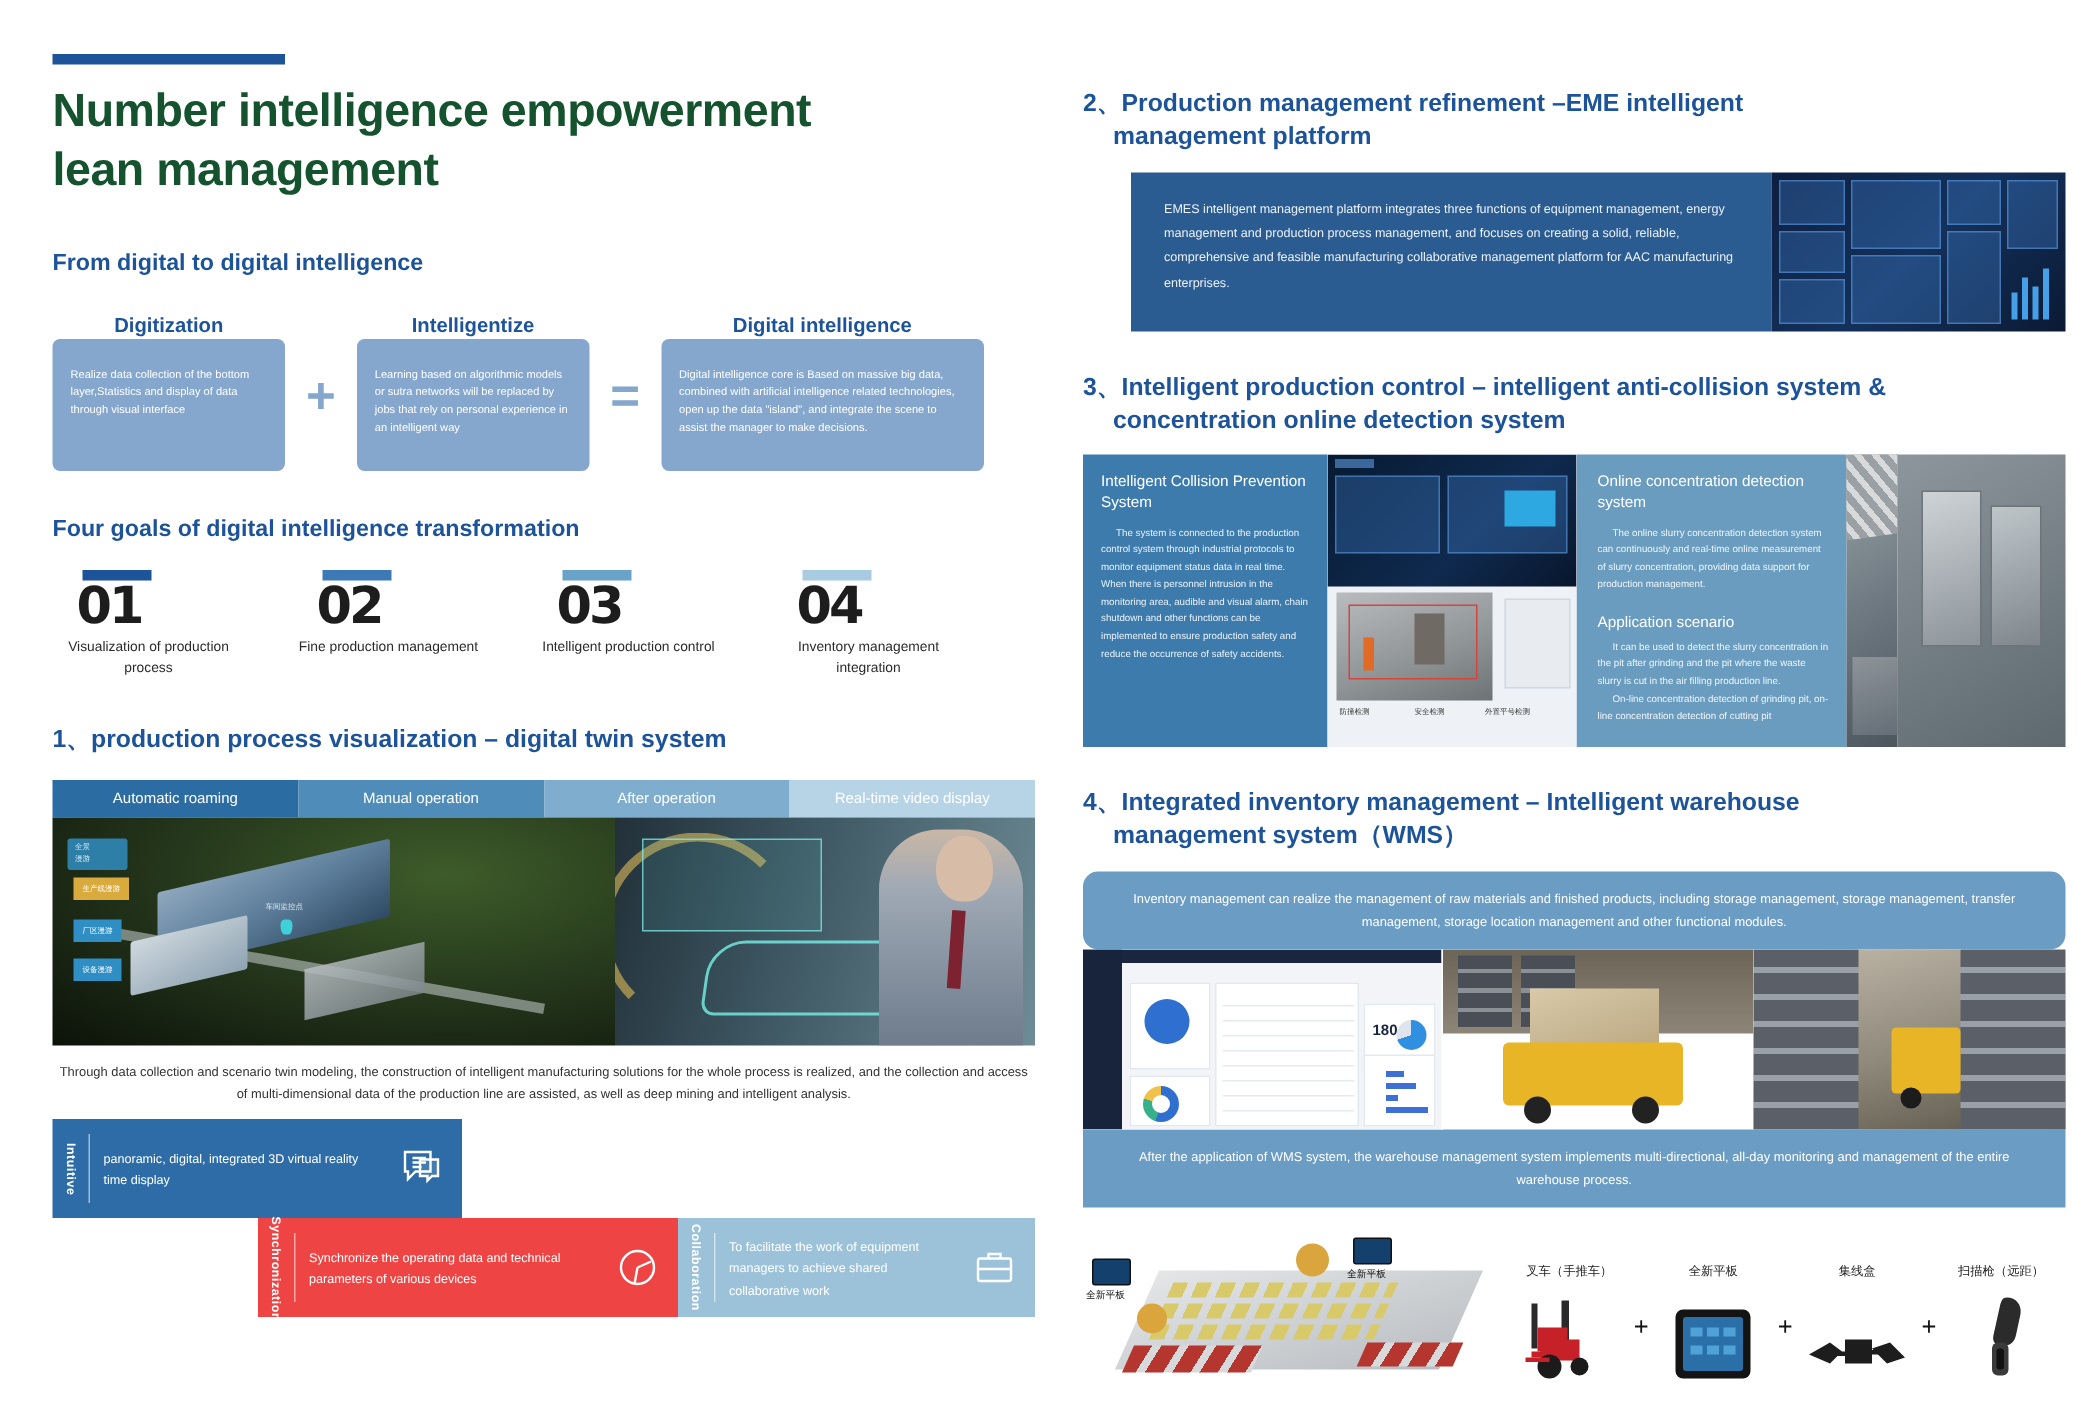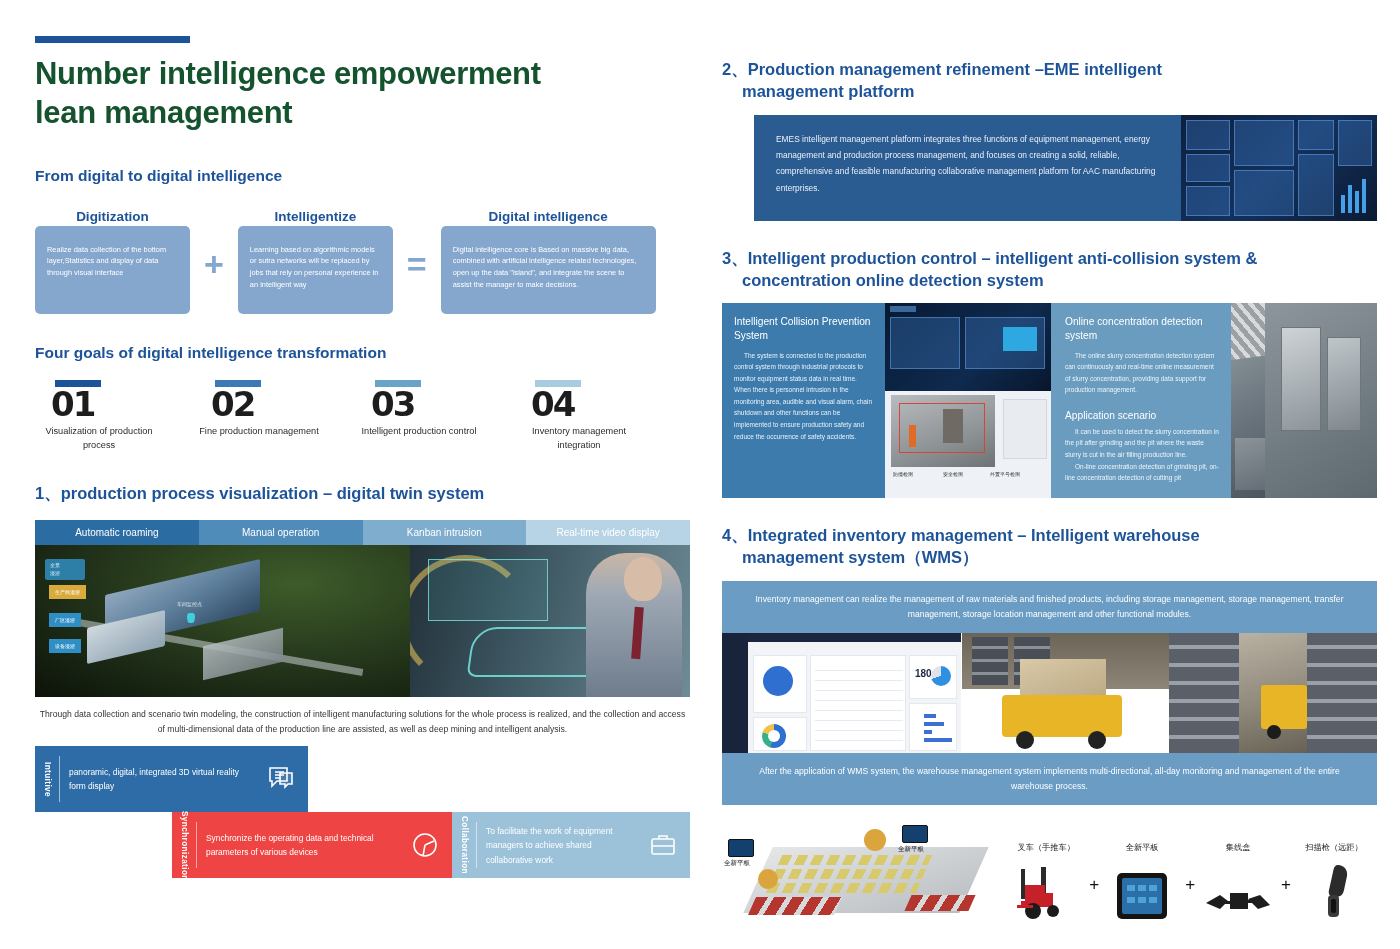--- a/index.html
+++ b/index.html
@@ -164,21 +164,21 @@
     background: linear-gradient(135deg, #071a33 0%, #0f2a4e 60%, #08162c 100%); }
   .s3-cam { position: absolute; left: 6px; top: 92px; width: 104px; height: 72px;
     background: linear-gradient(160deg, #b9bcbe 0%, #8e9396 60%, #6d7275 100%); }
   .s3-shot-b { flex: 1; position: relative; overflow: hidden;
     background: linear-gradient(150deg, #9aa3a8 0%, #6f7a82 50%, #4c565e 100%); }
   .s3-shot-c { width: 112px; position: relative; overflow: hidden;
     background: linear-gradient(150deg, #8d969c 0%, #5d686f 100%); }
 
   .wms-intro {
     background: #6a9cc4; color: #fff; font-size: 8.6px; line-height: 1.75;
-    text-align: center; padding: 11px 28px; margin-top: 12px;
+    text-align: center; padding: 11px 28px; margin-top: 12px; border-radius: 10px;
   }
   .wms-row { display: flex; height: 120px; }
   .wms-dash { width: 240px; background: #f2f4f8; position: relative; overflow: hidden; border-right: 1px solid #fff; }
   .wms-side { position: absolute; left: 0; top: 0; bottom: 0; width: 26px; background: #18233c; }
   .wms-top { position: absolute; left: 0; right: 0; top: 0; height: 9px; background: #1a2540; }
   .wms-card { position: absolute; background: #fff; border: .5px solid #e3e7ee; }
   .wms-donut { position: absolute; border-radius: 50%; }
   .wms-bar { position: absolute; background: #3d6fd4; }
   .wms-line { position: absolute; background: #e6eaf1; height: 1px; }
   .wms-photo1 { flex: 1; position: relative; overflow: hidden;
@@ -260,21 +260,21 @@
 
     <div style="margin-top:30px">
       <div class="sec-head">
         <span class="sec-head-num">1、</span><span>production process visualization – digital twin system</span>
       </div>
 
       <div style="margin-top:16px">
         <div class="tabs">
           <div class="tab" style="background:#2b6ca3">Automatic roaming</div>
           <div class="tab" style="background:#4f8cba">Manual operation</div>
-          <div class="tab" style="background:#7fadcd">Kanban intrusion</div>
+          <div class="tab" style="background:#7fadcd">After operation</div>
           <div class="tab" style="background:#b7d4e7">Real-time video display</div>
         </div>
 
         <div class="photo-row">
           <div class="photo photo-aerial">
             <div class="aerial-road"></div>
             <div class="aerial-bldg"></div>
             <div class="aerial-bldg2"></div>
             <div class="aerial-lot"></div>
             <div class="aerial-tag" style="left:10px;top:14px;width:40px">
@@ -297,21 +297,21 @@
           </div>
         </div>
 
         <div class="cap-text">Through data collection and scenario twin modeling, the construction of intelligent manufacturing solutions for the whole process is realized, and the collection and access of multi-dimensional data of the production line are assisted, as well as deep mining and intelligent analysis.</div>
 
         <div class="feat-wrap">
           <div class="feat-row">
             <div class="feat" style="background:#2d6ca6;width:273px">
               <div class="feat-vert">Intuitive</div>
               <div class="feat-div"></div>
-              <div class="feat-txt">panoramic, digital, integrated 3D virtual reality form display</div>
+              <div class="feat-txt">panoramic, digital, integrated 3D virtual reality time display</div>
               <div class="feat-icon">
                 <svg width="30" height="30" viewBox="0 0 30 30">
                     <path d="M4 4h17v13H11l-5 5v-5H4z"></path>
                     <path d="M9 8h9M9 11h9M9 14h6"></path>
                     <path d="M14 9h12v11h-4l-3 3v-3h-5z" fill="rgba(255,255,255,.12)"></path>
                   </svg>
               </div>
             </div>
             <div class="spacer-rt"></div>
           </div>
@@ -444,21 +444,21 @@
           <div class="wms-card" style="left:88px;top:22px;width:96px;height:96px">
             <div class="wms-line" style="left:4px;top:14px;width:88px"></div>
             <div class="wms-line" style="left:4px;top:24px;width:88px"></div>
             <div class="wms-line" style="left:4px;top:34px;width:88px"></div>
             <div class="wms-line" style="left:4px;top:44px;width:88px"></div>
             <div class="wms-line" style="left:4px;top:54px;width:88px"></div>
             <div class="wms-line" style="left:4px;top:64px;width:88px"></div>
             <div class="wms-line" style="left:4px;top:74px;width:88px"></div>
             <div class="wms-line" style="left:4px;top:84px;width:88px"></div>
           </div>
-          <div class="wms-card" style="left:187px;top:22px;width:48px;height:44px">
+          <div class="wms-card" style="left:187px;top:36px;width:48px;height:44px">
             <div style="position:absolute;left:5px;top:12px;font-size:10px;font-weight:700;color:#1a2540">180</div>
             <div class="wms-donut" style="right:5px;top:10px;width:20px;height:20px;background:conic-gradient(#2f8fe0 0 70%,#dde4ee 70% 100%)"></div>
           </div>
           <div class="wms-card" style="left:187px;top:70px;width:48px;height:48px">
             <div class="wms-bar" style="left:14px;top:10px;width:12px;height:4px"></div>
             <div class="wms-bar" style="left:14px;top:18px;width:20px;height:4px"></div>
             <div class="wms-bar" style="left:14px;top:26px;width:8px;height:4px"></div>
             <div class="wms-bar" style="left:14px;top:34px;width:28px;height:4px"></div>
           </div>
         </div>

